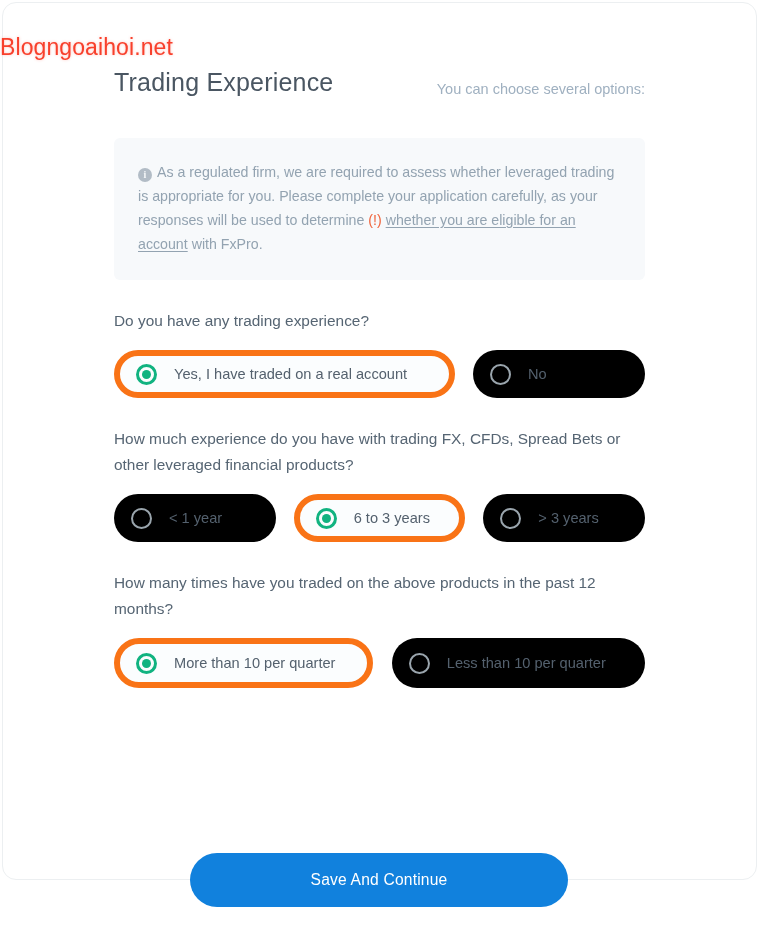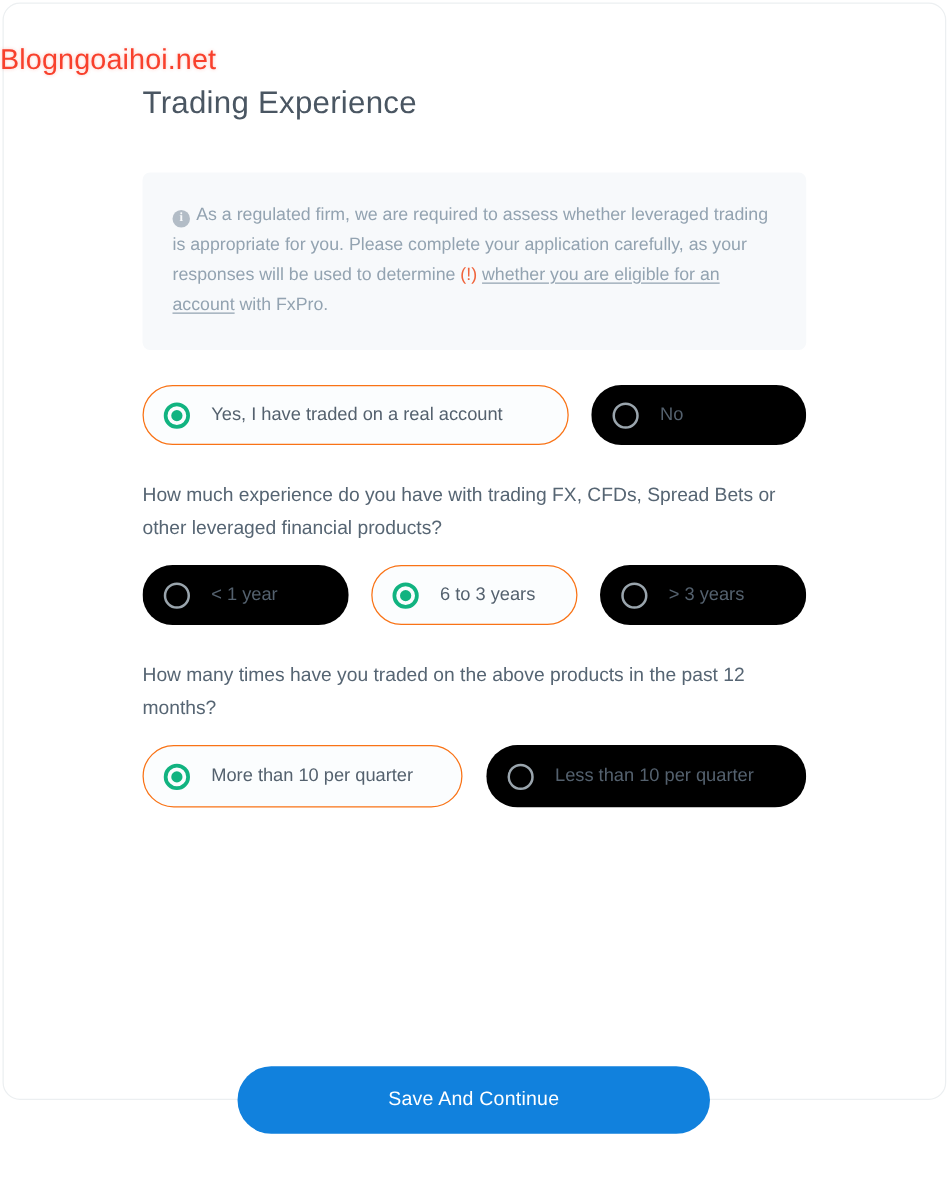--- a/index.html
+++ b/index.html
@@ -141,21 +141,21 @@
     height: 48px;
     border-radius: 26px;
     padding: 0 18px 0 16px;
     background: #000000;
     border: 1px solid transparent;
     cursor: pointer;
     user-select: none;
   }
   .option.selected {
     background: #fbfdfe;
-    border: 1px solid #f97316;
+    border: 6px solid #f97316;
   }
   .option.flex1 { flex: 1; }
   .option.full  { width: 100%; }
 
   .radio {
     width: 21px;
     height: 21px;
     border-radius: 50%;
     border: 2px solid #9aa5ad;
     box-sizing: border-box;
@@ -209,29 +209,31 @@
 <body>
 
 <div id="card"></div>
 
 <div id="watermark">Blogngoaihoi.net</div>
 
 <div id="content">
 
   <div id="header-row">
     <div id="page-title">Trading Experience</div>
+    <div id="choose-hint">You can choose several options:</div>
   </div>
 
   <div id="info-box">
     <div id="info-text">
       <span class="info-icon">i</span><span>As a regulated firm, we are required to assess whether leveraged trading is appropriate for you. Please complete your application carefully, as your responses will be used to determine </span><span class="warn-mark">(!)</span> <span class="info-link">whether you are eligible for an account</span><span> with FxPro.</span>
     </div>
   </div>
 
   <div class="question-block">
+    <div class="question-text">Do you have any trading experience?</div>
     <div class="options-row">
       <div class="option selected" style="width:341px">
         <span class="radio"></span>
         <span class="option-label">Yes, I have traded on a real account</span>
       </div>
       <div class="option" style="width:172px">
         <span class="radio"></span>
         <span class="option-label">No</span>
       </div>
     </div>

